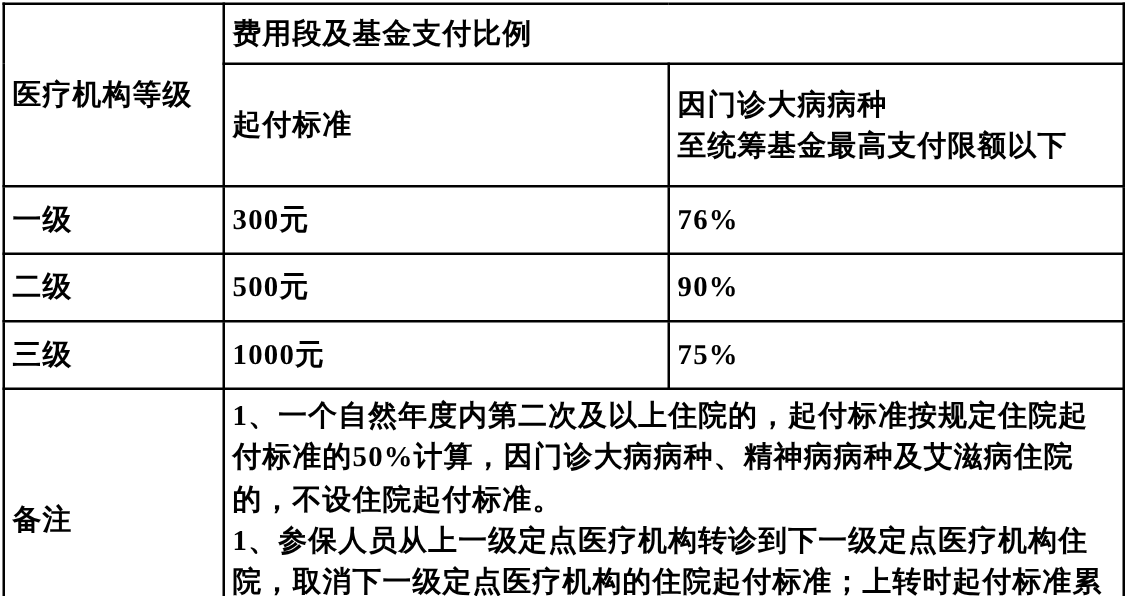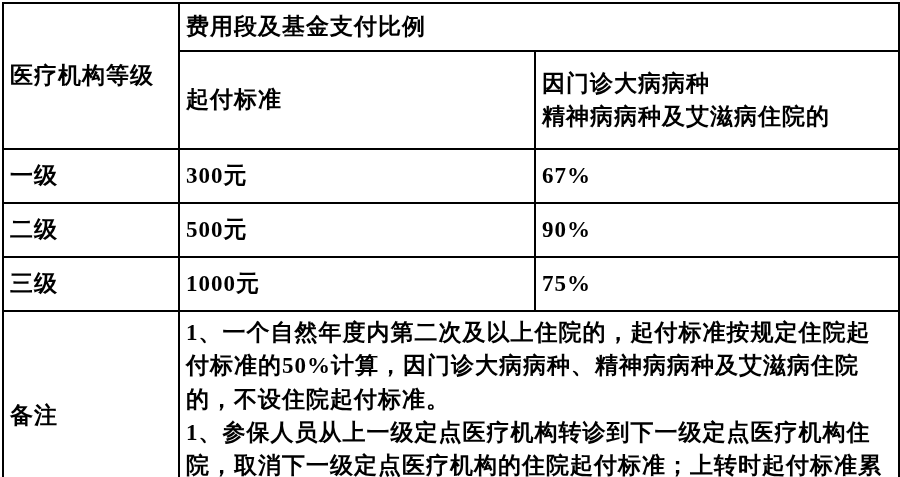--- a/index.html
+++ b/index.html
@@ -104,28 +104,28 @@
     </colgroup>
     <tbody>
       <tr>
         <td rowspan="2" class="hdr-left">医疗机构等级</td>
         <td colspan="2" class="hdr-span">费用段及基金支付比例</td>
       </tr>
       <tr>
         <td class="hdr-sub">起付标准</td>
         <td class="hdr-sub">
           <div class="line1">因门诊大病病种</div>
-          <div class="line2">精神病病种及艾滋病住院的</div>
+          <div class="line2">至统筹基金最高支付限额以下</div>
         </td>
       </tr>
 
       <tr class="data-row">
         <td class="level-cell">一级</td>
         <td>300元</td>
-        <td>67%</td>
+        <td>76%</td>
       </tr>
       <tr class="data-row">
         <td class="level-cell">二级</td>
         <td>500元</td>
         <td>90%</td>
       </tr>
       <tr class="data-row">
         <td class="level-cell">三级</td>
         <td>1000元</td>
         <td>75%</td>

